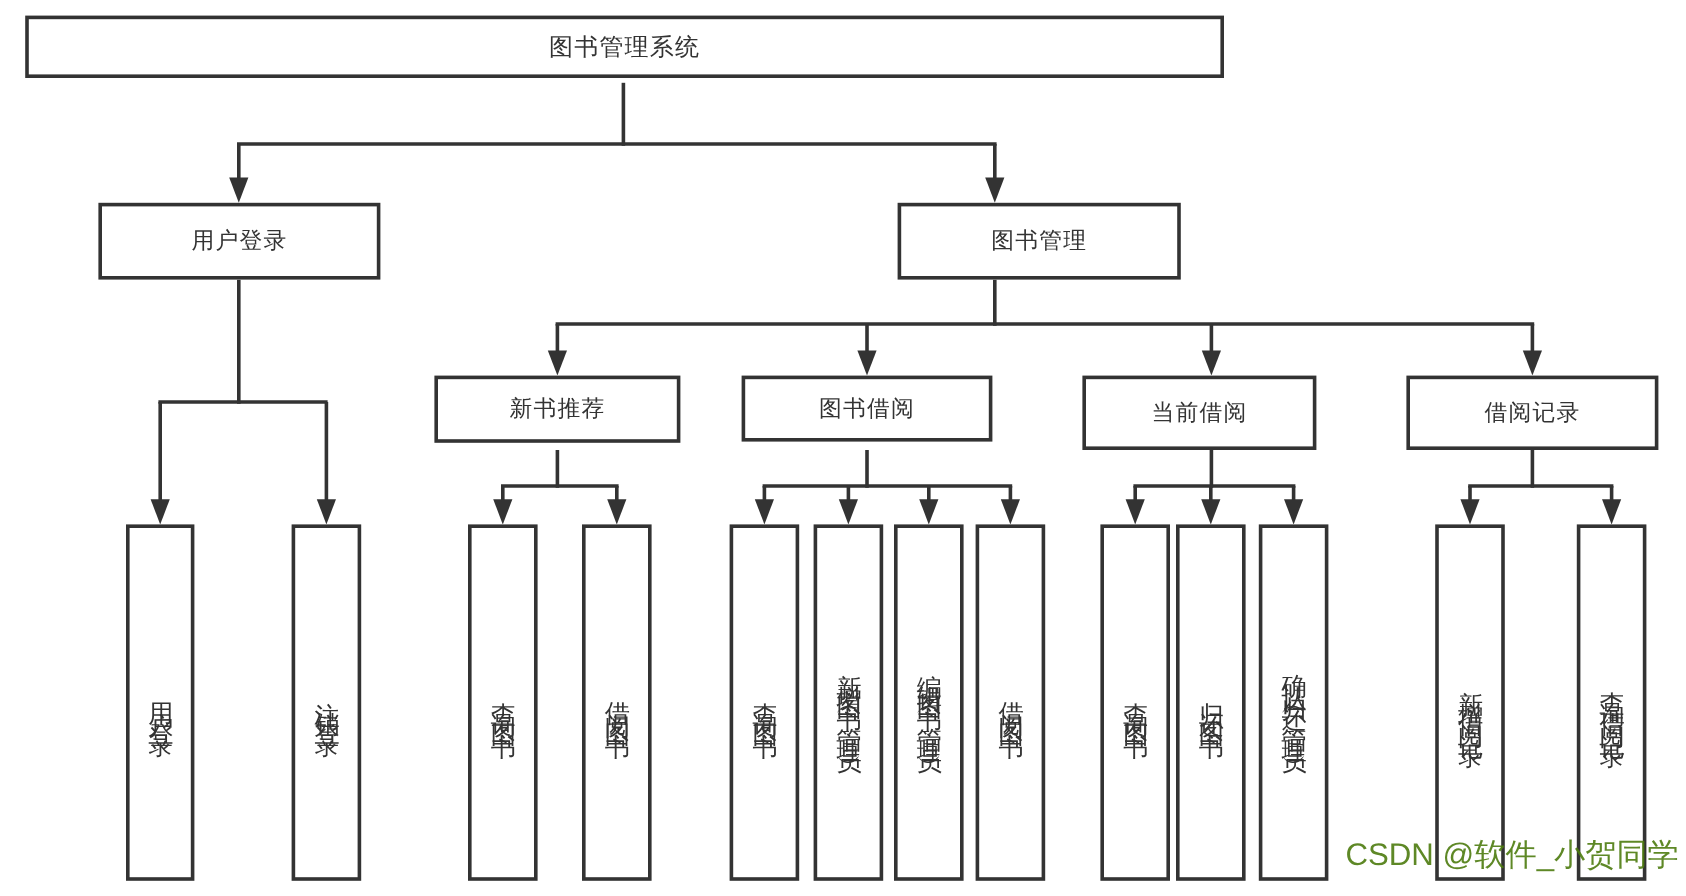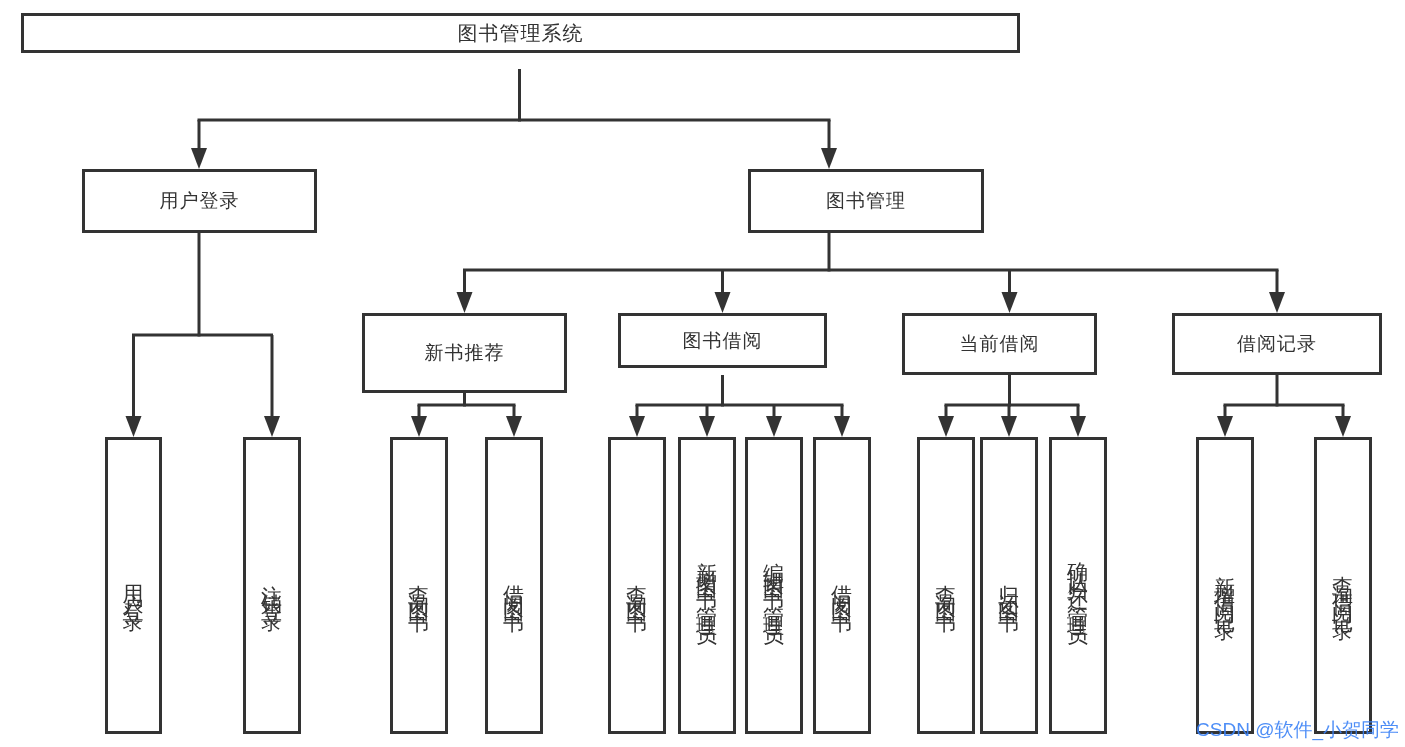--- a/index.html
+++ b/index.html
@@ -38,23 +38,23 @@
     writing-mode: vertical-rl;
     text-orientation: mixed;
     font-size: 21px;
     line-height: 1;
     letter-spacing: 9px;
     color: #333333;
   }
   .watermark {
     position: absolute;
     right: 6px;
-    bottom: 4px;
-    font-size: 19px;
-    color: #3b82f6;
+    bottom: 17px;
+    font-size: 26px;
+    color: #4d7c0f;
     opacity: 0.9;
     white-space: nowrap;
     z-index: 5;
   }
 </style>
 </head>
 <body>
 
 <div class="canvas">
 
@@ -113,32 +113,32 @@
     <polygon points="1070,416 1086,416 1078,437"></polygon>
 
     <line x1="1277" y1="375" x2="1277" y2="406.5"></line>
     <line x1="1223.5" y1="405" x2="1344.5" y2="405"></line>
     <line x1="1225" y1="405" x2="1225" y2="420"></line>
     <polygon points="1217,416 1233,416 1225,437"></polygon>
     <line x1="1343" y1="405" x2="1343" y2="420"></line>
     <polygon points="1335,416 1351,416 1343,437"></polygon>
   </svg>
 
-  <div class="box" style="left:21px; top:13px; width:999px; height:40px;">
+  <div class="box" style="left:21px; top:13px; width:999px; height:52px;">
     <span class="h-label root-label">图书管理系统</span>
   </div>
 
   <div class="box" style="left:82px; top:169px; width:235px; height:64px;">
     <span class="h-label">用户登录</span>
   </div>
   <div class="box" style="left:748px; top:169px; width:236px; height:64px;">
     <span class="h-label">图书管理</span>
   </div>
 
-  <div class="box" style="left:362px; top:313px; width:205px; height:80px;">
+  <div class="box" style="left:362px; top:313px; width:205px; height:56px;">
     <span class="h-label">新书推荐</span>
   </div>
   <div class="box" style="left:618px; top:313px; width:209px; height:55px;">
     <span class="h-label">图书借阅</span>
   </div>
   <div class="box" style="left:902px; top:313px; width:195px; height:62px;">
     <span class="h-label">当前借阅</span>
   </div>
   <div class="box" style="left:1172px; top:313px; width:210px; height:62px;">
     <span class="h-label">借阅记录</span>

